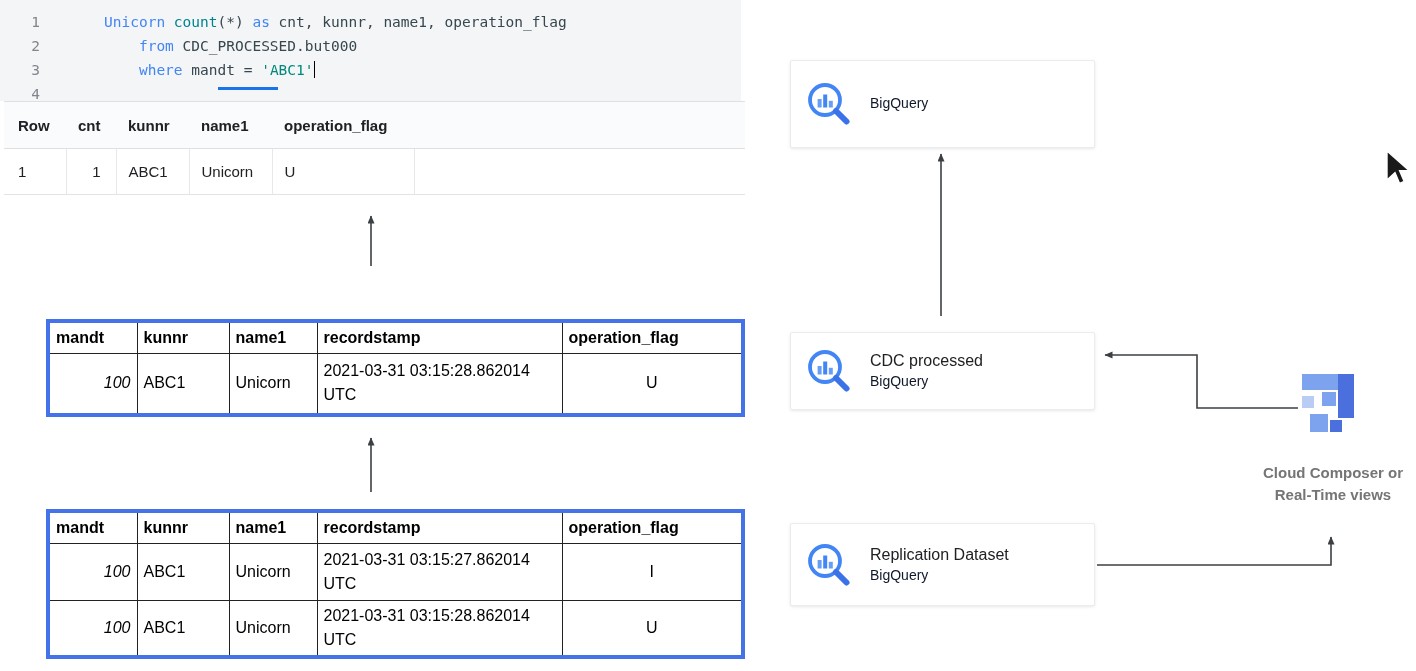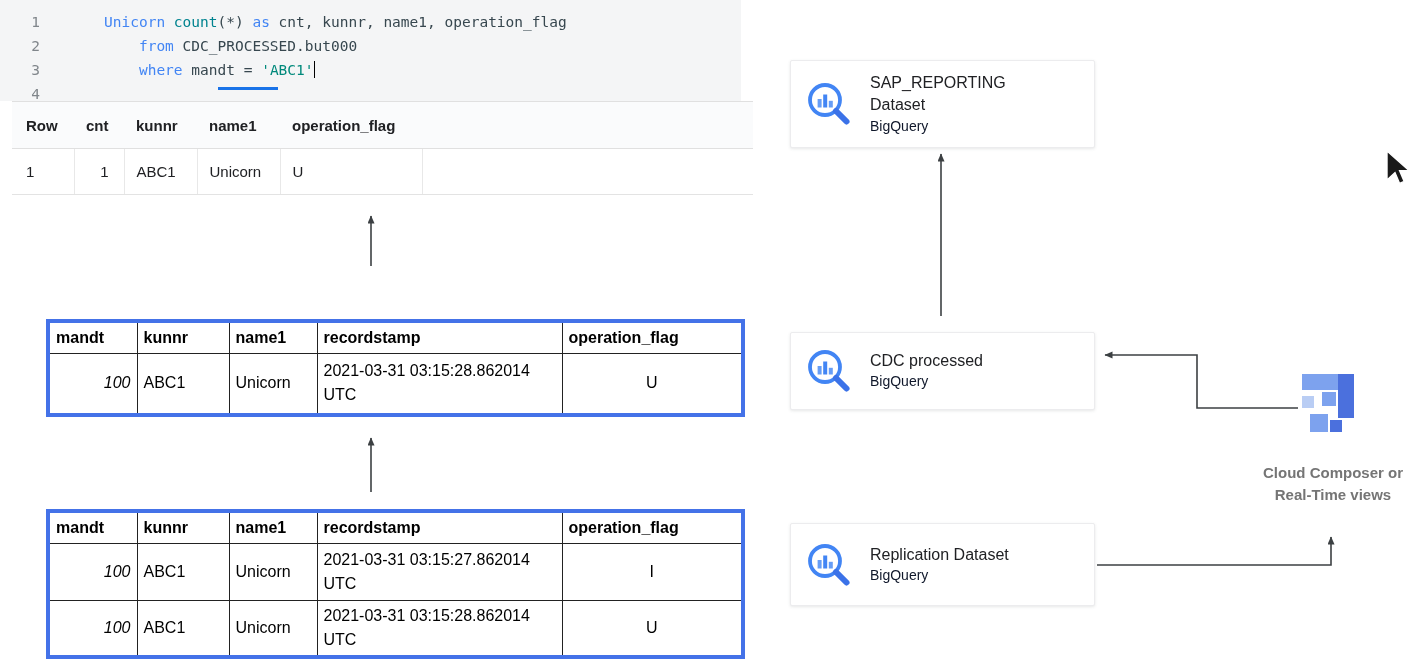--- a/index.html
+++ b/index.html
@@ -18,21 +18,21 @@
   .code-line .ln { flex:0 0 40px; width:40px; text-align:right; color:#80868b; }
   .code-line .codetxt { white-space:pre; padding-left:64px; color:#37474f; }
   .tok.kw  { color:#4285f4; }
   .tok.fn  { color:#00838f;text-align:right; }
   .tok.str { color:#00897b; }
   .tok.pl  { color:#37474f; }
   .caret { display:inline-block; width:0; height:17px; border-left:1.6px solid #000; vertical-align:-3px; }
   .editor-underline { position:absolute; left:218px; top:87px; width:60px; height:3px; background:#1a73e8; }
 
   
-  .results { position:absolute; left:12px; top:101px; width:741px; }
+  .results { position:absolute; left:4px; top:101px; width:741px; }
   .results table { width:100%; border-collapse:collapse; table-layout:fixed; font-size:15px; color:#202124; }
   .results th {
     font-weight:bold; text-align:left; height:47px; padding:0 6px 0 12px;
     border-top:1px solid #e0e0e0; border-bottom:1px solid #e0e0e0; background:#fafbfc;
   }
   .results th:first-child { padding-left:14px; }
   .results td {
     height:46px; padding:0 6px 0 12px; border-bottom:1px solid #e3e3e3;
     border-left:1px solid #e8e8e8; background:#fff;
   }
@@ -210,21 +210,20 @@
     <span class="bq-icon">
       <svg viewBox="0 0 48 48" width="48" height="48">
         <circle cx="20" cy="20" r="15" fill="#fff" stroke="#4285f4" stroke-width="3.8"></circle>
         <line x1="31" y1="31" x2="41.5" y2="41.5" stroke="#3b72e8" stroke-width="6" stroke-linecap="round"></line>
         <rect x="12.6" y="19" width="4" height="8.5" fill="#669df6"></rect>
         <rect x="18.2" y="14.5" width="4" height="13" fill="#4285f4"></rect>
         <rect x="23.8" y="20.8" width="4" height="6.7" fill="#669df6"></rect>
       </svg>
     </span>
     <div class="card-text">
-      <div class="card-title">SAP_REPORTING Dataset</div>
       <div class="card-sub">BigQuery</div>
     </div>
   </div>
 
   <div class="card" id="card-cdc">
     <span class="bq-icon">
       <svg viewBox="0 0 48 48" width="48" height="48">
         <circle cx="20" cy="20" r="15" fill="#fff" stroke="#4285f4" stroke-width="3.8"></circle>
         <line x1="31" y1="31" x2="41.5" y2="41.5" stroke="#3b72e8" stroke-width="6" stroke-linecap="round"></line>
         <rect x="12.6" y="19" width="4" height="8.5" fill="#669df6"></rect>

